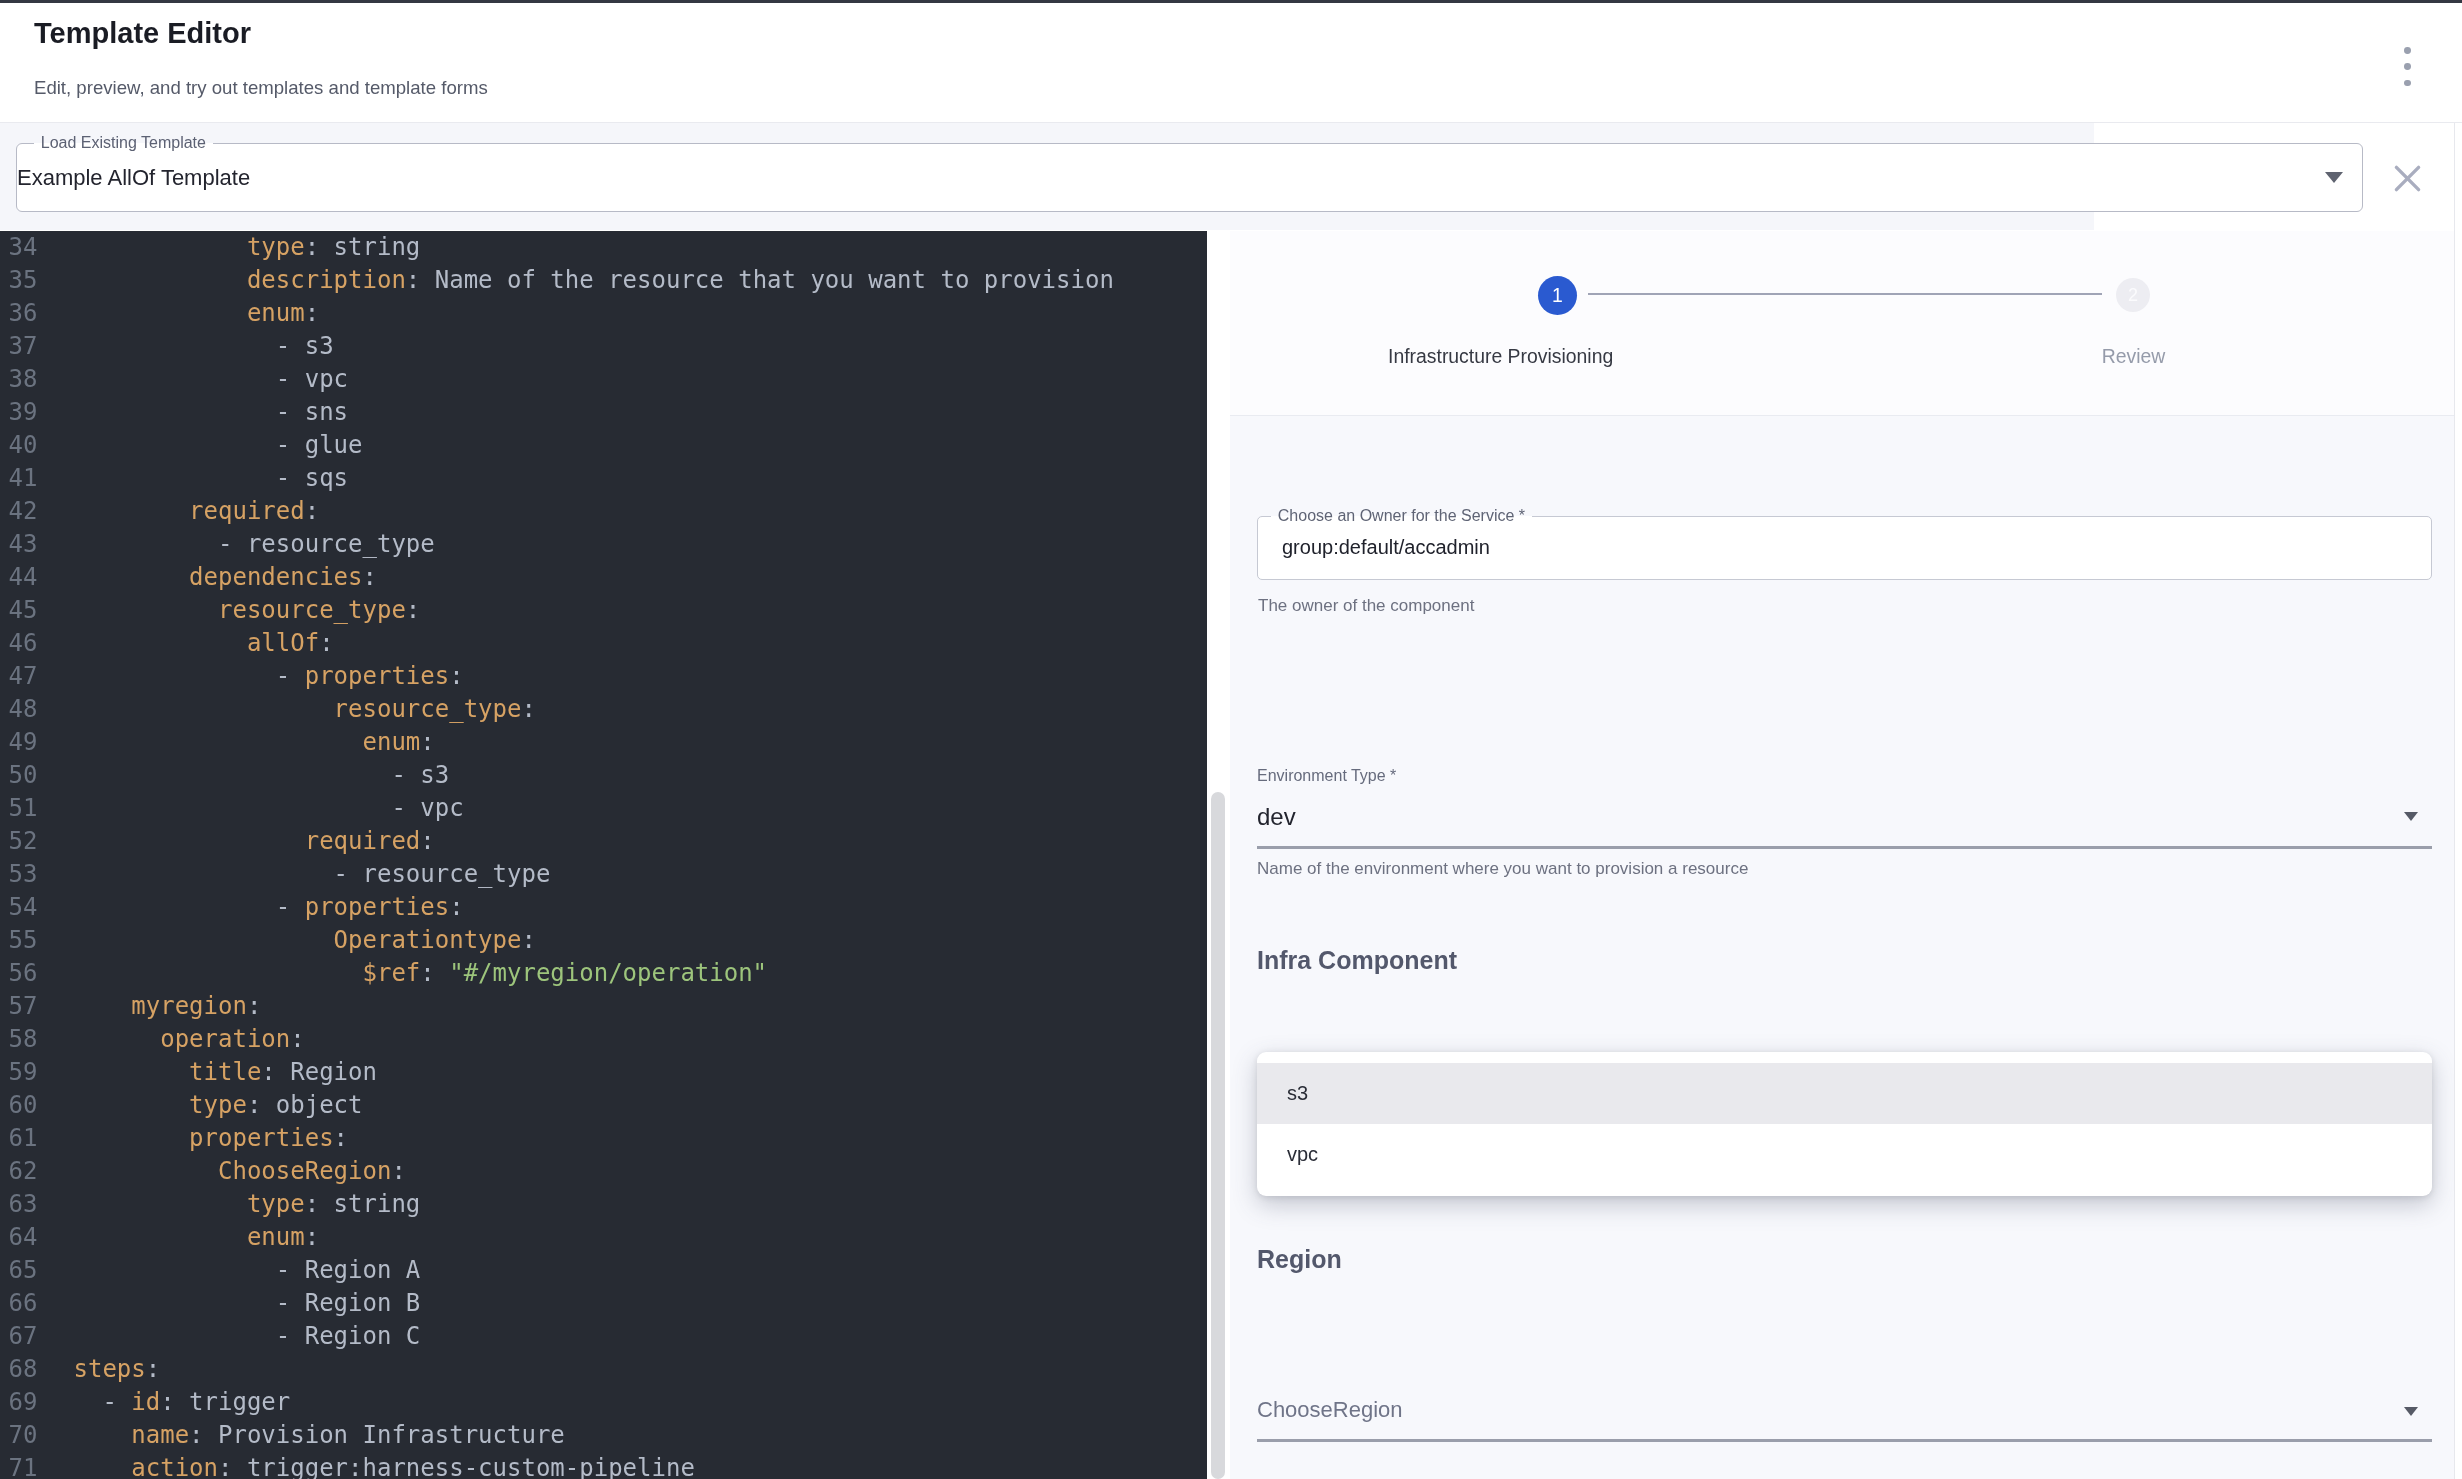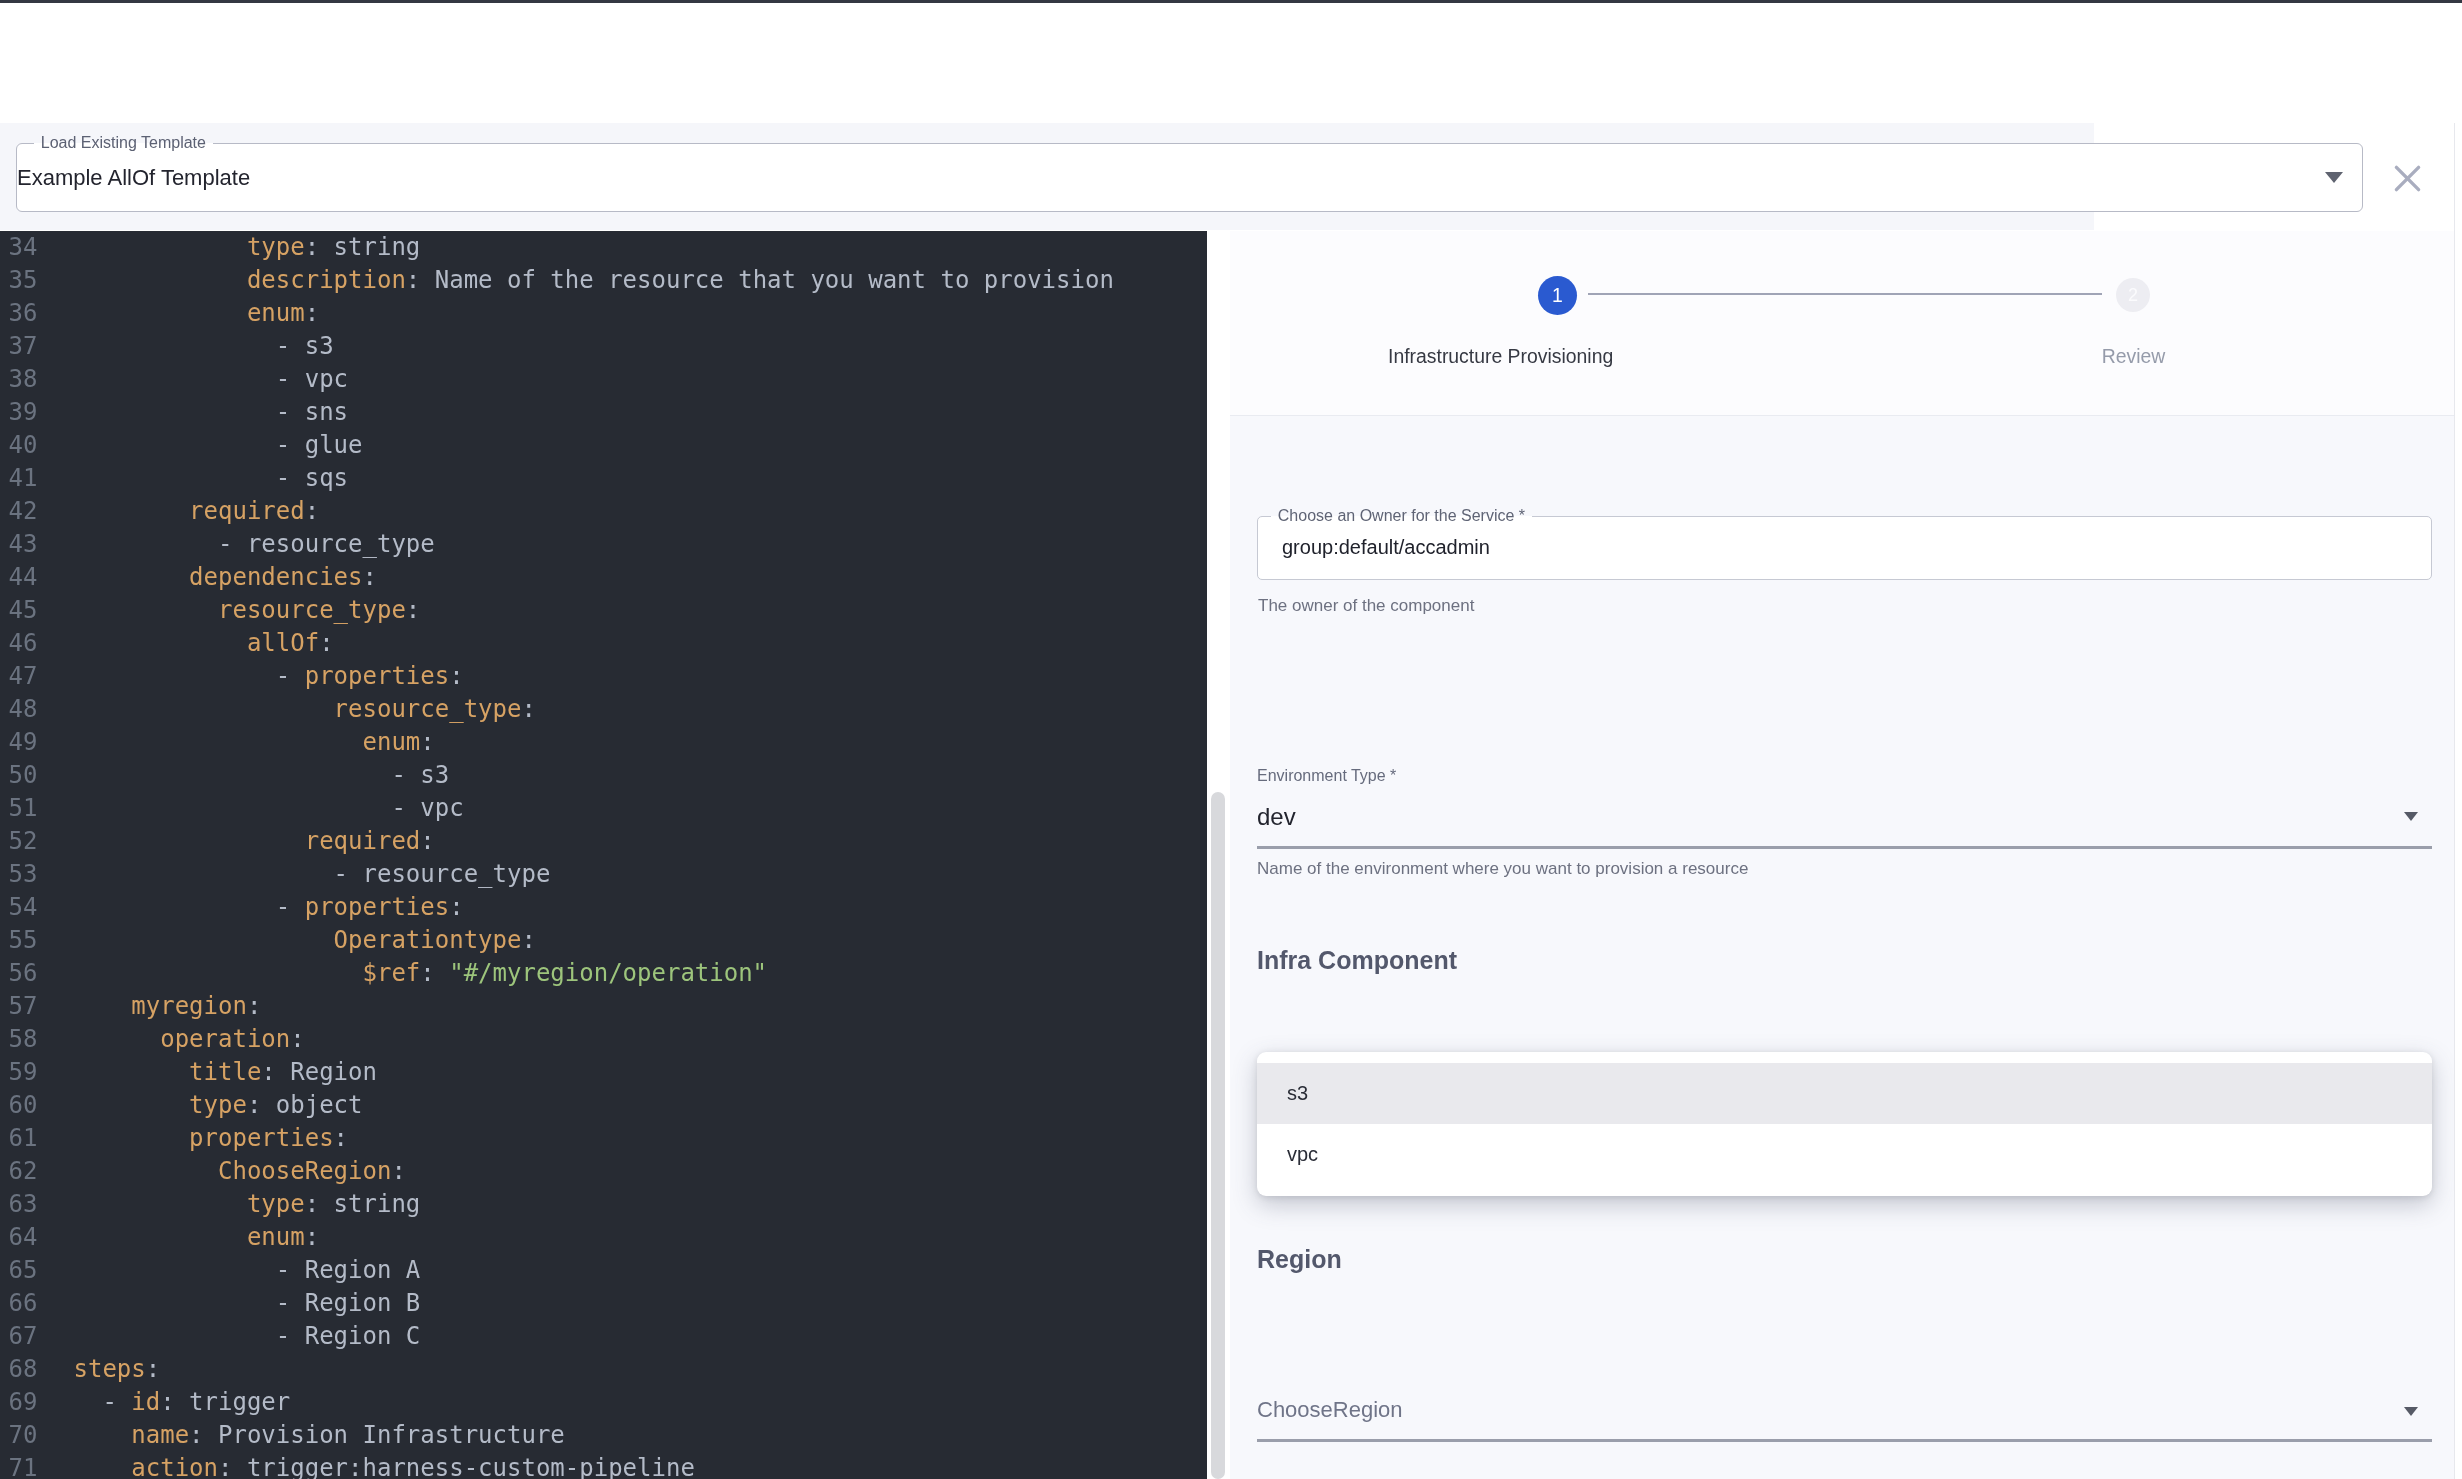--- a/index.html
+++ b/index.html
@@ -99,20 +99,29 @@
             border-top-width:9.3px;border-top-color:#565a66;}
   .cr-underline{top:1439px;}
 </style>
 </head>
 <body>
 
 <div id="canvas">
 
   <div class="top-bar"></div>
 
+  <div class="header">
+    <div class="page-title">Template Editor</div>
+    <div class="page-subtitle">Edit, preview, and try out templates and template forms</div>
+    <div class="kebab">
+        <i></i>
+        <i></i>
+        <i></i>
+      </div>
+  </div>
 
   <div class="loader-section">
     <div class="loader-box"></div>
     <div class="loader-label">Load Existing Template</div>
     <div class="loader-value">Example AllOf Template</div>
     <div class="caret loader-caret"></div>
     <div class="clear-x">
       <svg width="29" height="29" viewBox="0 0 34 34">
         <line x1="4" y1="4" x2="30" y2="30" stroke="#a9adbf" stroke-width="4" stroke-linecap="round"></line>
         <line x1="30" y1="4" x2="4" y2="30" stroke="#a9adbf" stroke-width="4" stroke-linecap="round"></line>

